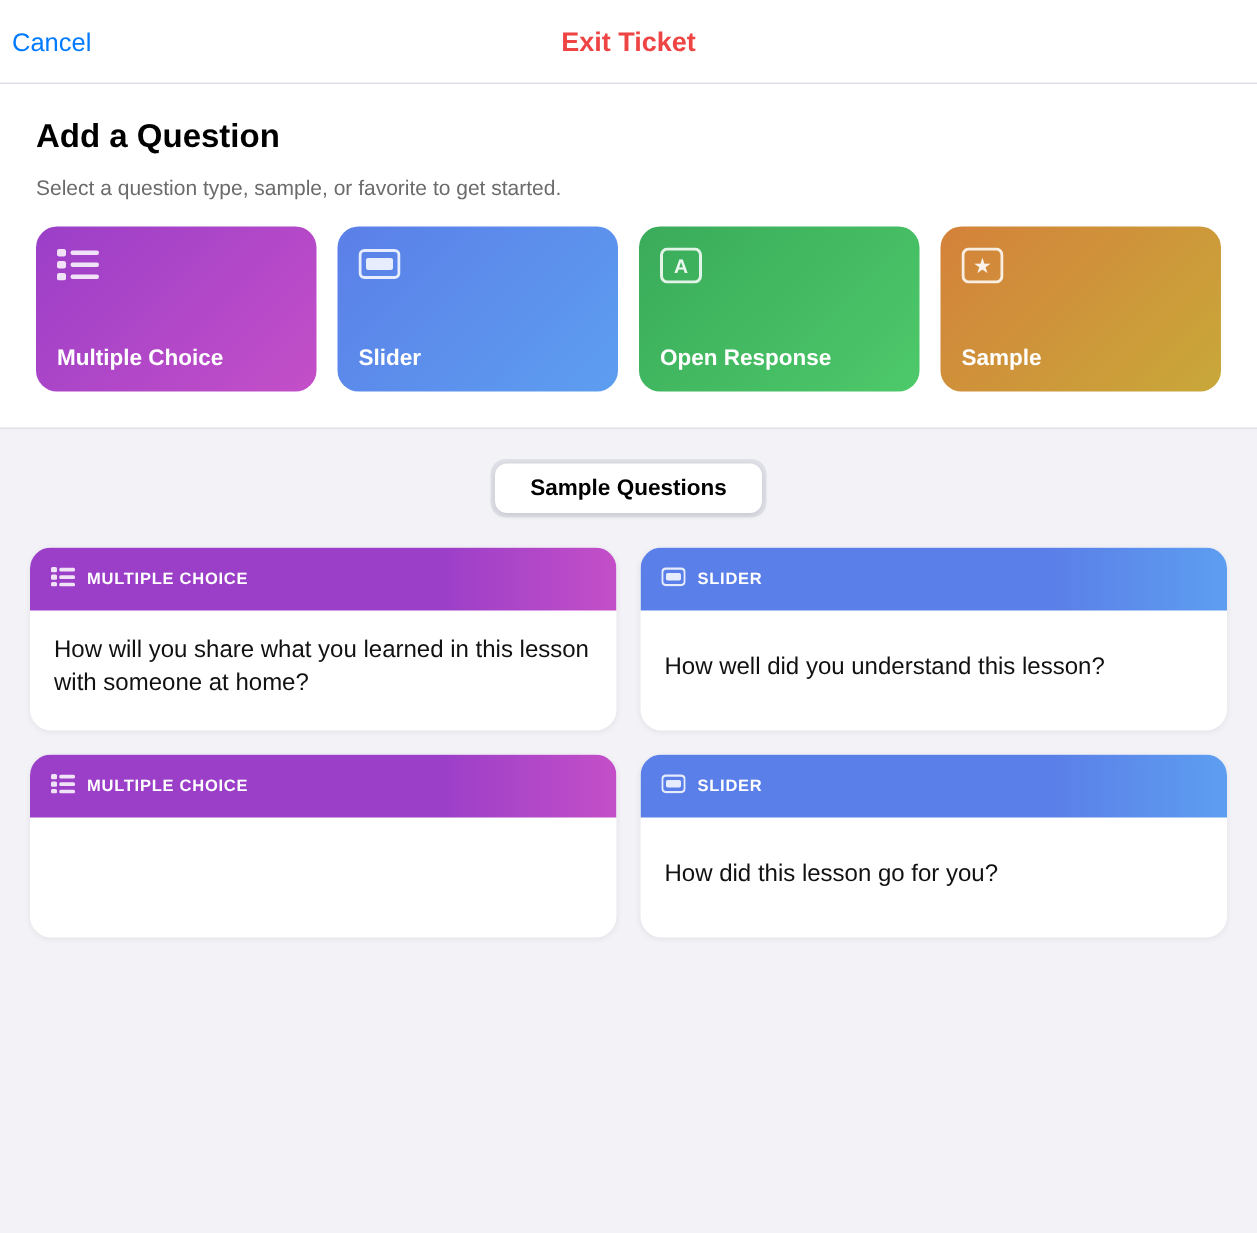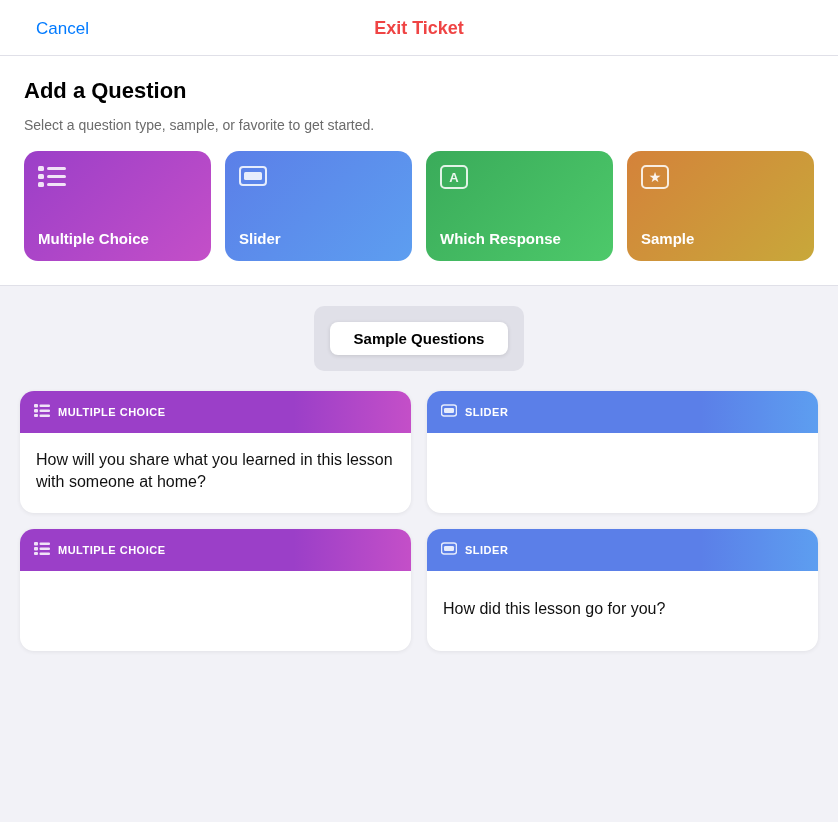--- a/index.html
+++ b/index.html
@@ -21,21 +21,21 @@
       background: #ffffff;
       display: flex;
       align-items: center;
       justify-content: center;
       padding: 18px 20px 16px;
       position: relative;
       border-bottom: 1px solid #e0e0e8;
     }
     .header-cancel {
       position: absolute;
-      left: 36px;
+      left: 8px;
       color: #007AFF;
       font-size: 17px;
       cursor: pointer;
       background: none;
       border: none;
       font-family: inherit;
     }
     .header-title {
       font-size: 18px;
       font-weight: 700;
@@ -95,21 +95,21 @@
     .tabs-section {
       background: #f2f2f7;
       padding: 20px 0 16px;
       display: flex;
       justify-content: center;
     }
     .tabs-container {
       background: #e0e0e8;
       border-radius: 10px;
       display: flex;
-      padding: 16px;
+      padding: 3px;
       gap: 2px;
     }
     .tab-btn {
       padding: 8px 24px;
       border-radius: 8px;
       font-size: 15px;
       font-weight: 500;
       cursor: pointer;
       border: none;
       font-family: inherit;
@@ -218,21 +218,21 @@
         <span class="type-card-label">Slider</span>
       </div>
 
       <div class="type-card type-card-open">
         <div class="type-card-icon">
           <svg width="28" height="24" viewBox="0 0 28 24" fill="none">
             <rect x="1" y="1" width="26" height="22" rx="4" stroke="rgba(255,255,255,0.85)" stroke-width="2" fill="none"></rect>
             <text x="14" y="17" text-anchor="middle" font-size="13" font-weight="700" fill="rgba(255,255,255,0.9)" font-family="-apple-system,sans-serif">A</text>
           </svg>
         </div>
-        <span class="type-card-label">Which Response</span>
+        <span class="type-card-label">Open Response</span>
       </div>
 
       <div class="type-card type-card-rating">
         <div class="type-card-icon">
           <svg width="28" height="24" viewBox="0 0 28 24" fill="none">
             <rect x="1" y="1" width="26" height="22" rx="4" stroke="rgba(255,255,255,0.85)" stroke-width="2" fill="none"></rect>
             <text x="14" y="17" text-anchor="middle" font-size="14" fill="rgba(255,255,255,0.9)" font-family="-apple-system,sans-serif">★</text>
           </svg>
         </div>
         <span class="type-card-label">Sample</span>
@@ -270,20 +270,23 @@
     <div class="question-card">
       <div class="question-card-header qch-slider">
         <span class="question-card-header-icon">
           <svg width="16" height="13" viewBox="0 0 16 13" fill="none">
             <rect x="0.5" y="1" width="15" height="11" rx="2.5" stroke="rgba(255,255,255,0.85)" stroke-width="1.5" fill="none"></rect>
             <rect x="3" y="4" width="10" height="5" rx="1.2" fill="rgba(255,255,255,0.85)"></rect>
           </svg>
         </span>
         <span class="question-card-header-label">SLIDER</span>
       </div>
+      <div class="question-card-body">
+        <span class="question-text">How well did you understand this lesson?</span>
+      </div>
     </div>
 
     <div class="question-card">
       <div class="question-card-header qch-mc">
         <span class="question-card-header-icon">
           <svg width="16" height="13" viewBox="0 0 16 13" fill="none">
             <rect x="0" y="0" width="4" height="3.5" rx="1" fill="rgba(255,255,255,0.85)"></rect>
             <rect x="5.5" y="0.5" width="10.5" height="2.5" rx="1" fill="rgba(255,255,255,0.85)"></rect>
             <rect x="0" y="5" width="4" height="3.5" rx="1" fill="rgba(255,255,255,0.85)"></rect>
             <rect x="5.5" y="5.5" width="10.5" height="2.5" rx="1" fill="rgba(255,255,255,0.85)"></rect>

